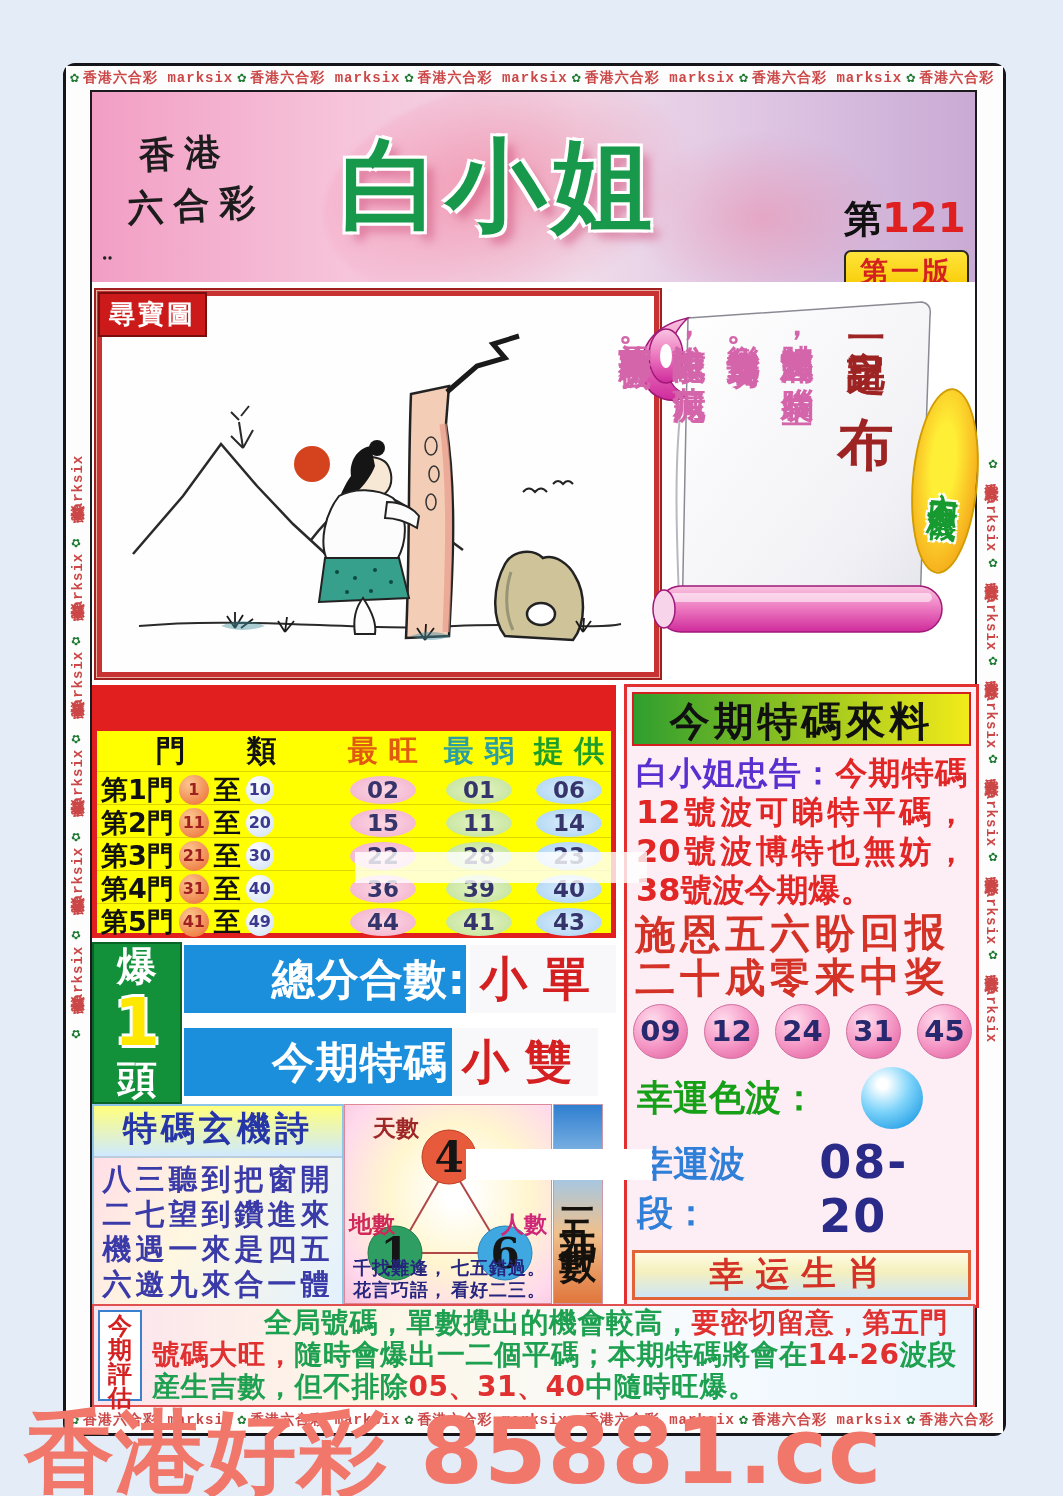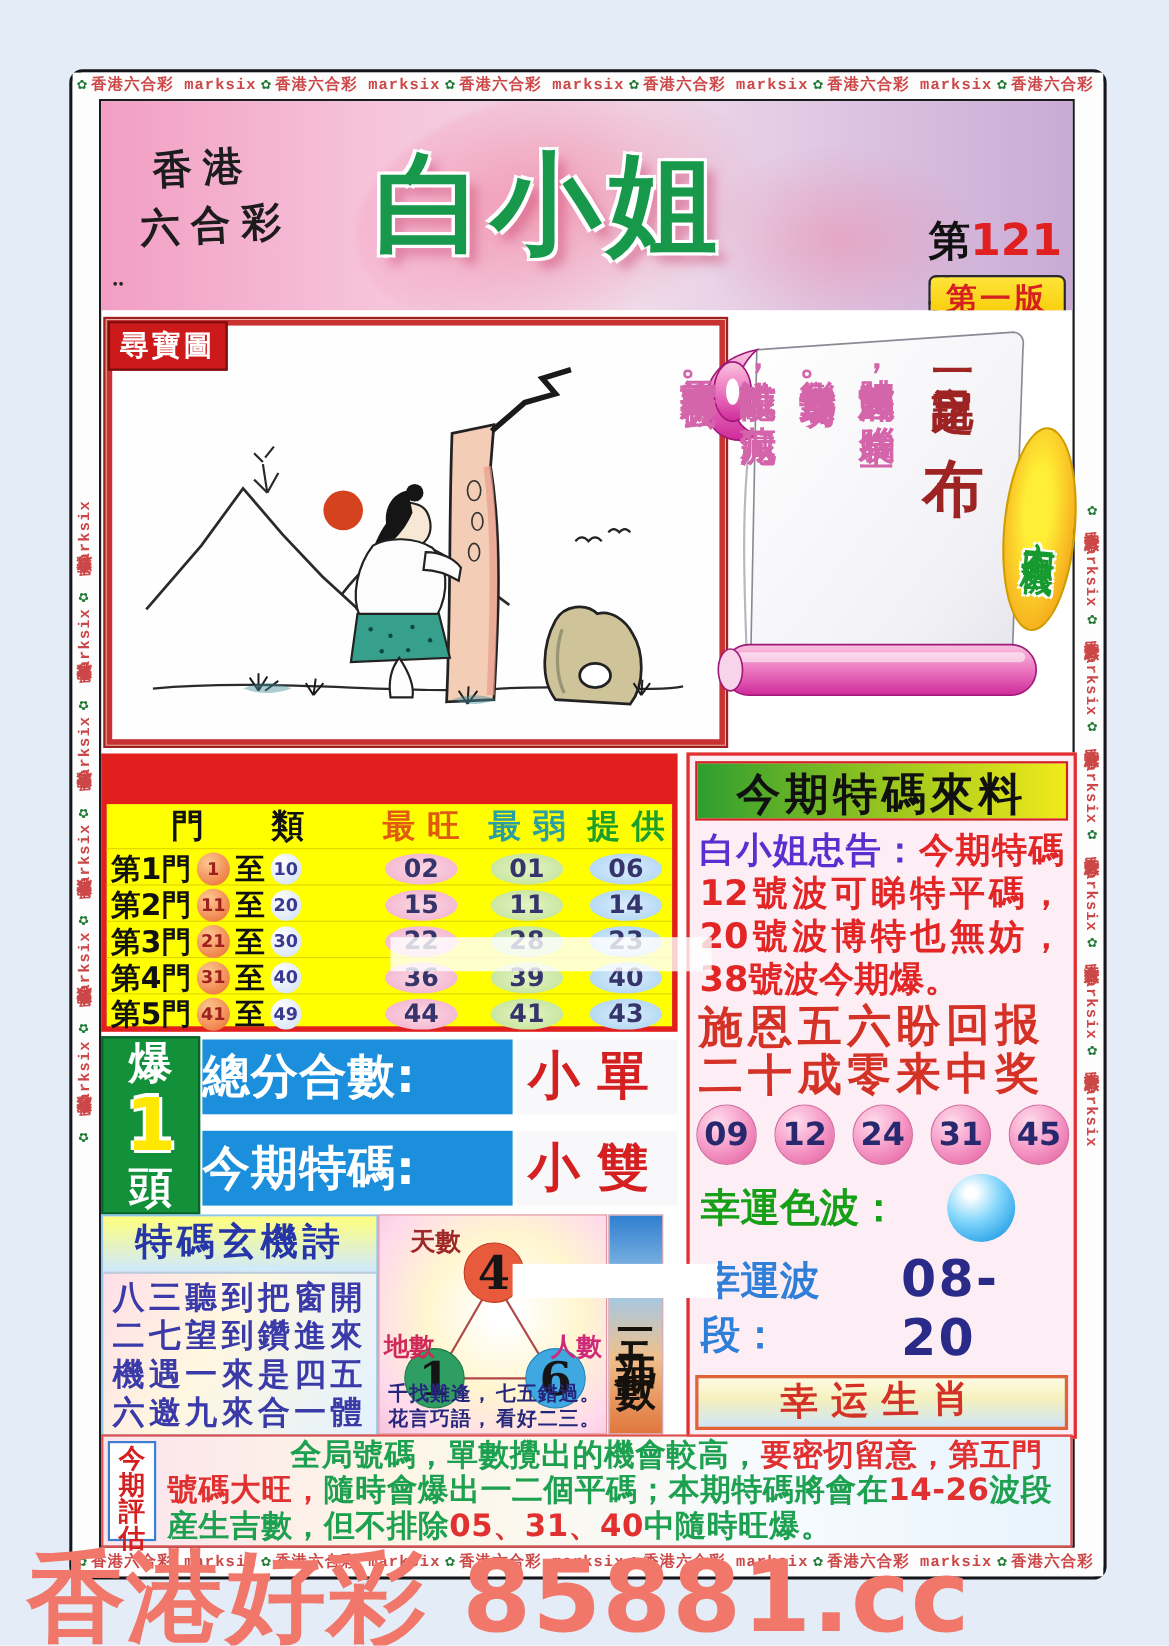--- a/index.html
+++ b/index.html
@@ -65,24 +65,24 @@
   .c2{width:28px;height:28px;border-radius:50%;background:radial-gradient(circle at 35% 30%,#ffffff,#d9e6f8 80%);
       color:#3a3a90;font:800 16px/28px "DejaVu Sans",sans-serif;text-align:center;flex:none}
   .ov{width:66px;height:28px;border-radius:50%;margin:0 auto;text-align:center;font:800 23px/28px "DejaVu Sans",sans-serif;color:#35356b}
   .ov.best{background:radial-gradient(#fbd7e4,#f2aecb)}
   .ov.weak{background:radial-gradient(#e4f4c4,#bfe195)}
   .ov.offer{background:radial-gradient(#daedfd,#a9d2f1)}
   
   .burst{left:0;top:850px;width:86px;height:158px;background:#12903a;border:2px solid #0a6428;
     display:flex;flex-direction:column;align-items:center;justify-content:center;color:#fff;font:900 40px "DejaVu Sans",sans-serif}
   .burst .one{font-size:66px;line-height:58px;color:#ffe800;text-shadow:-3px 0 0 #fff,3px 0 0 #fff,0 -3px 0 #fff,0 3px 0 #fff}
-  .srow-label{background:#1b8fdc;color:#fff;font:900 43px/68px "DejaVu Sans",sans-serif;text-align:left;letter-spacing:1px}
+  .srow-label{background:#1b8fdc;color:#fff;font:900 43px/68px "DejaVu Sans",sans-serif;text-align:right;letter-spacing:1px}
   .srow-value{background:#f8f8fb;color:#d42020;font:900 47px/68px "DejaVu Sans",sans-serif;text-align:center;letter-spacing:16px}
   .r1l{left:92px;top:853px;width:282px;height:68px}.r1v{left:378px;top:853px;width:146px;height:68px}
-  .r2l{left:92px;top:936px;width:282px;height:68px}.r2v{left:378px;top:936px;width:146px;height:68px}
+  .r2l{left:92px;top:936px;width:282px;height:68px}.r2v{left:360px;top:936px;width:146px;height:68px}
   
   .poembox{left:0;top:1012px;width:248px;height:198px;border:2px solid #8ec6e8;background:linear-gradient(120deg,#ffd9e9,#fff7e0 45%,#e2f1ff)}
   .poemtitle{height:50px;line-height:50px;text-align:center;background:linear-gradient(180deg,#ffff7d,#cfe9ff);
     font:900 34px "DejaVu Sans",sans-serif;color:#2636a8;letter-spacing:4px;border-bottom:2px solid #bcd}
   .poembody{padding-top:4px;text-align:center;font:900 29px/35px "DejaVu Sans",sans-serif;color:#3a3aa8;letter-spacing:4px}
   .tribox{left:252px;top:1012px;width:206px;height:198px;border:1px solid #d89;
     background:radial-gradient(circle at 55% 45%,#ffffff 8%,#fff6cf 45%,#ffd9ec 80%,#f6c4dd)}
   .trlabel{position:absolute;font:900 23px "DejaVu Sans",sans-serif}
   .trnote{position:absolute;font:900 18px/22px "DejaVu Sans",sans-serif;color:#26267e;letter-spacing:1px}
   .spirit{left:461px;top:1012px;width:48px;height:198px;border:1px solid #c9a;

